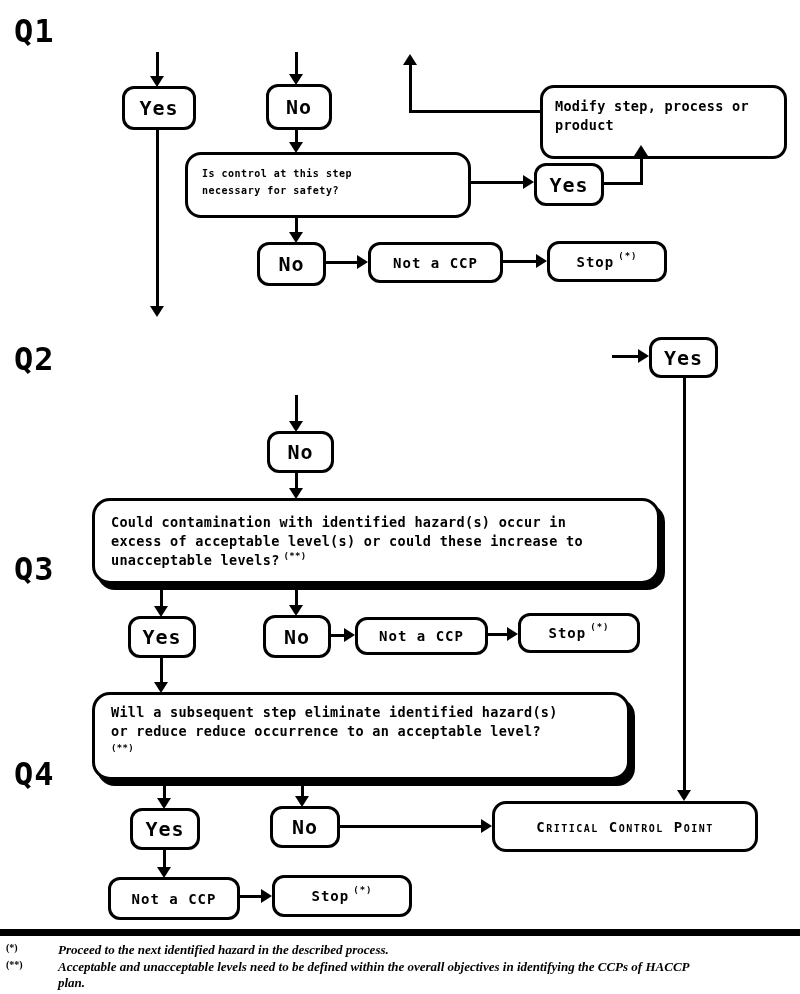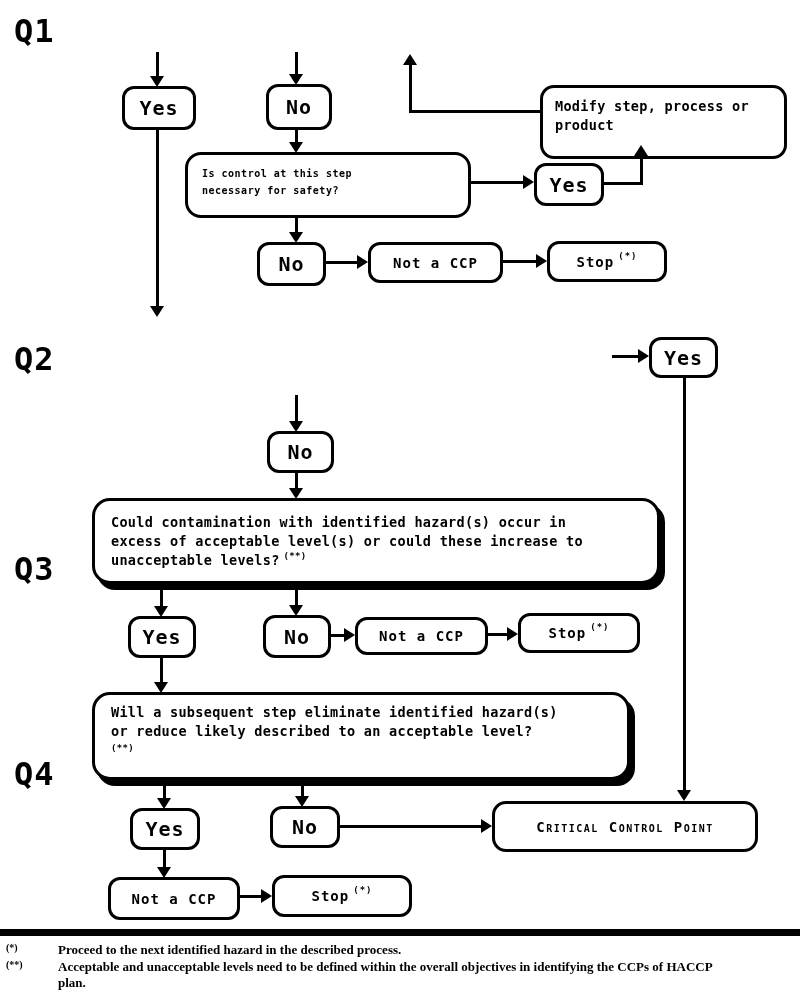--- a/index.html
+++ b/index.html
@@ -33,21 +33,21 @@
   .ah-d{border-left:7px solid transparent;border-right:7px solid transparent;border-top:11px solid #000;}
   .ah-u{border-left:7px solid transparent;border-right:7px solid transparent;border-bottom:11px solid #000;}
   .ah-r{border-top:7px solid transparent;border-bottom:7px solid transparent;border-left:11px solid #000;}
   .divider{position:absolute;left:0;top:929px;width:800px;height:7px;background:#000;}
   .footnotes{
     position:absolute;left:6px;top:942px;width:780px;
     font-family:"Liberation Serif",serif;font-weight:bold;font-size:13px;line-height:16px;
   }
   .fn-row{display:flex;margin-bottom:1px;}
   .fn-sym{width:52px;flex:0 0 52px;font-size:10px;position:relative;top:-2px;}
-  .fn-text{white-space:pre-line;}
+  .fn-text{white-space:pre-line;font-style:italic;}
 </style>
 </head>
 <body>
 
 <div id="canvas">
 
   <div class="qlabel" style="left:14px;top:12px;">Q1</div>
   <div class="qlabel" style="left:14px;top:340px;">Q2</div>
   <div class="qlabel" style="left:14px;top:550px;">Q3</div>
   <div class="qlabel" style="left:14px;top:755px;">Q4</div>
@@ -102,21 +102,21 @@
   <div class="node small-node" style="left:355px;top:617px;width:133px;height:38px;">
     <span>Not a CCP</span>
   </div>
   <div class="node small-node" style="left:518px;top:613px;width:122px;height:40px;">
     <span>Stop</span>
     <span class="sup">(*)</span>
   </div>
 
   <div class="node qbox sh2 left-text" style="left:92px;top:692px;width:538px;height:88px;padding:8px 16px;">
     <span class="qtext"><span class="pre">Will a subsequent step eliminate identified hazard(s)
-or reduce likely described to an acceptable level?</span><span class="supblock">(**)</span></span>
+or reduce reduce occurrence to an acceptable level?</span><span class="supblock">(**)</span></span>
   </div>
   <div class="node yn" style="left:130px;top:808px;width:70px;height:42px;">
     <span>Yes</span>
   </div>
   <div class="node yn" style="left:270px;top:806px;width:70px;height:42px;">
     <span>No</span>
   </div>
   <div class="node" style="left:492px;top:801px;width:266px;height:51px;border-radius:14px;">
     <span class="ccp-text">Critical Control Point</span>
   </div>

